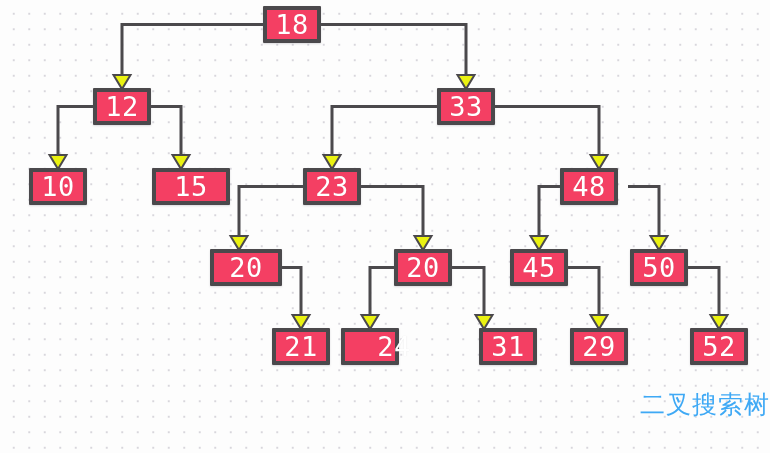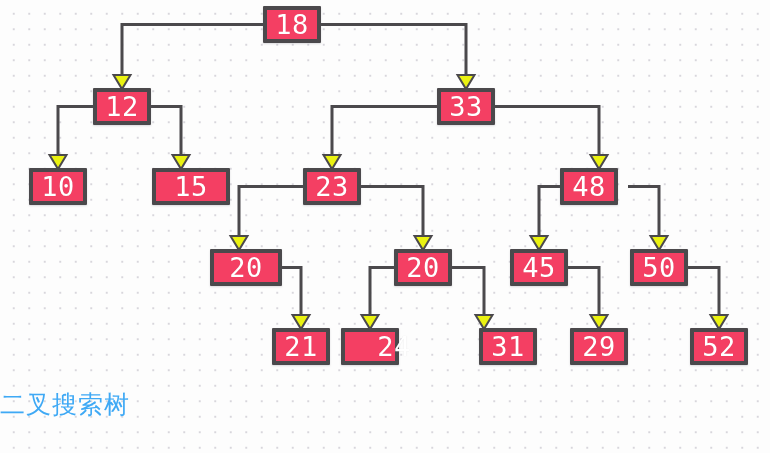--- a/index.html
+++ b/index.html
@@ -40,21 +40,21 @@
     font-size: 27px;
     font-weight: 400;
     line-height: 1;
     letter-spacing: 0.5px;
     text-shadow: 0 0 1px rgba(0,0,0,0.12);
     box-shadow: 0 1px 2px rgba(120,120,130,0.25);
   }
   #caption {
     position: absolute;
     width: 100%;
-    text-align: left;
+    text-align: right;
     font-family: "DejaVu Sans", "Liberation Sans", sans-serif;
     font-size: 25px;
     font-weight: 400;
     letter-spacing: 1px;
     white-space: nowrap;
   }
 </style>
 </head>
 <body>
 

